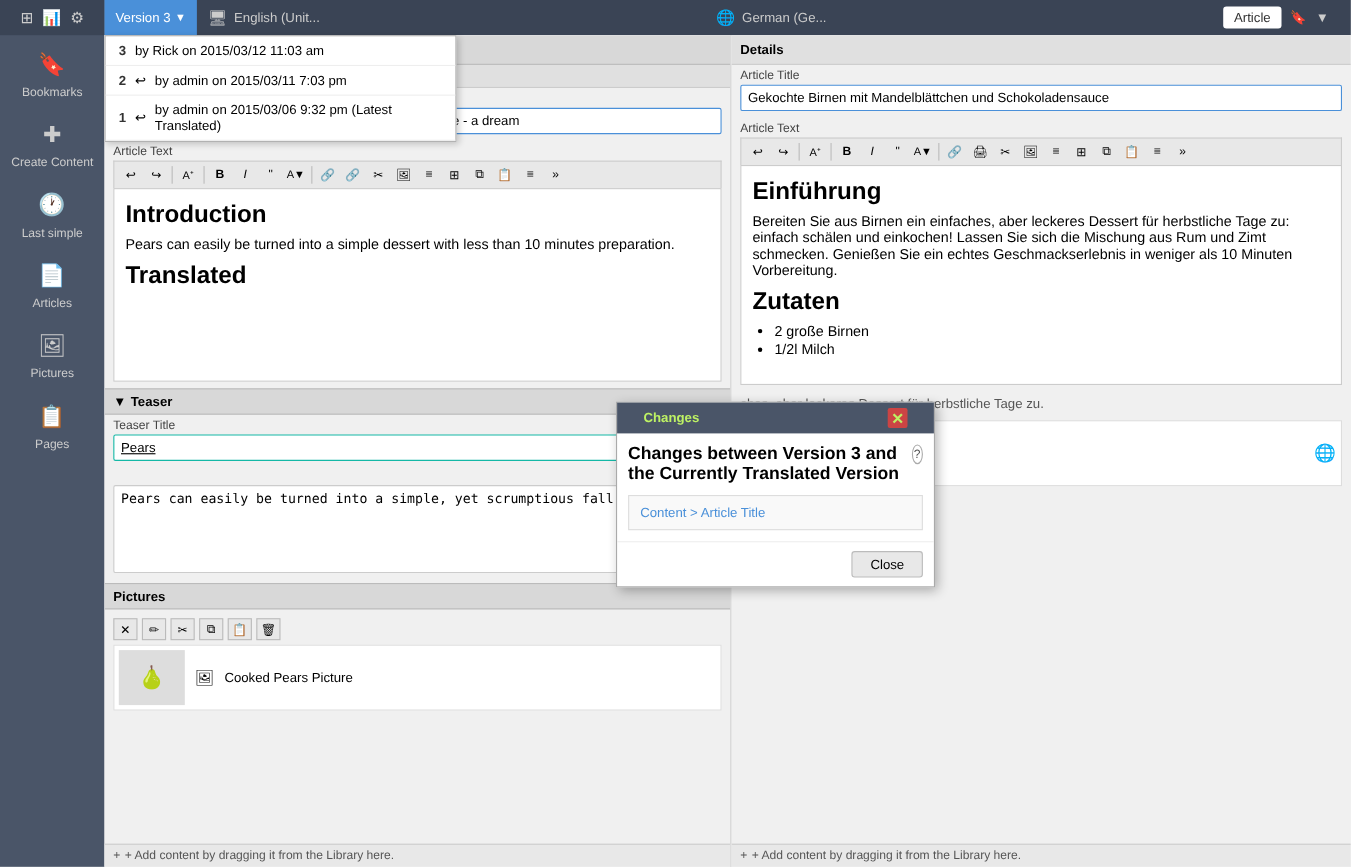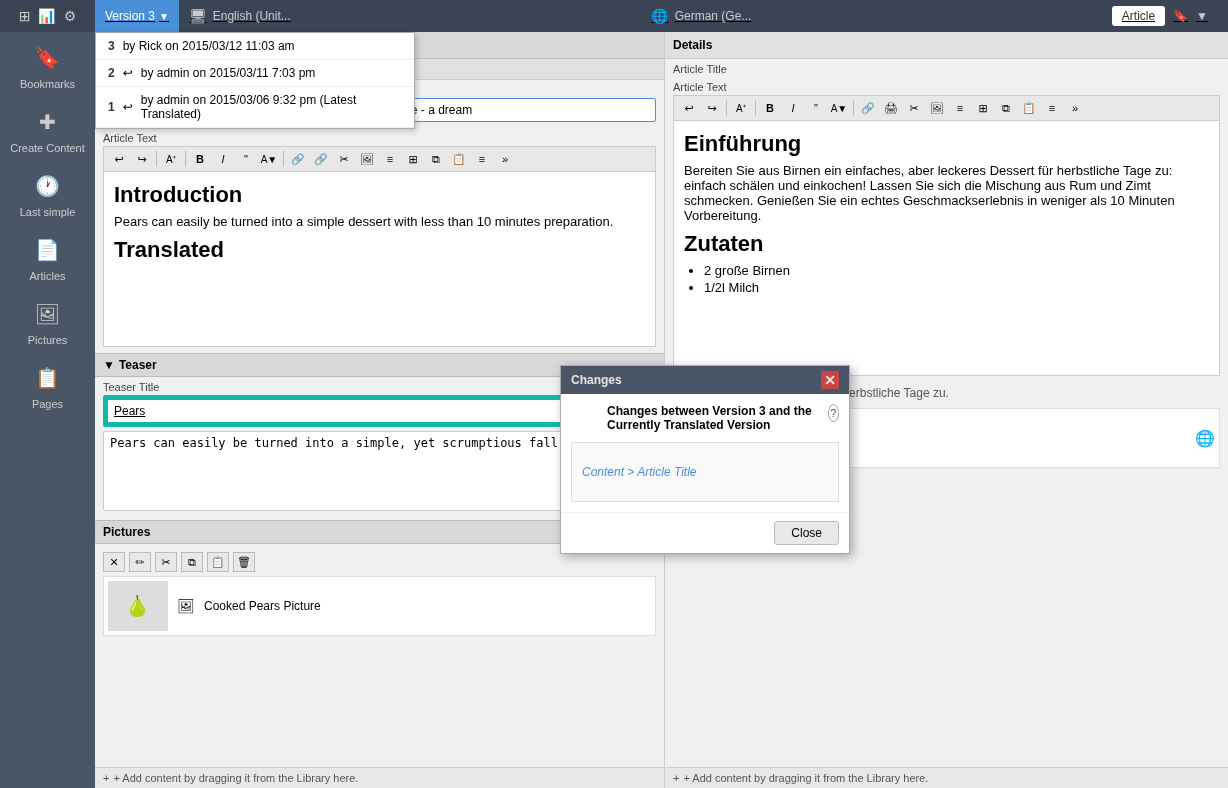--- a/index.html
+++ b/index.html
@@ -52,21 +52,20 @@
 
     
     .topbar {
       position: absolute;
       left: 95px; top: 0;
       width: 1133px; height: 32px;
       background: #3a4455;
       display: flex;
       align-items: center;
       gap: 0;
-      text-decoration: underline;
     }
     .version-btn {
       display: flex; align-items: center; gap: 4px;
       background: #4a90d9;
       color: white;
       padding: 4px 10px;
       cursor: pointer;
       height: 32px;
       font-size: 12px;
       position: relative;
@@ -317,22 +316,22 @@
       width: 290px;
       background: white;
       border: 1px solid #aaa;
       box-shadow: 3px 3px 10px rgba(0,0,0,0.3);
     }
     .modal-header {
       display: flex;
       align-items: center;
       justify-content: space-between;
       background: #4a5568;
-      color: #e5e5e5;
-      padding: 5px 10px;
+      color: #bef264;
+      padding: 5px 24px;
       font-size: 12px;
       font-weight: bold;
     }
     .modal-close {
       cursor: pointer;
       font-size: 14px;
       width: 18px; height: 18px;
       display: flex; align-items: center; justify-content: center;
       background: #cc4444;
       border-radius: 2px;
@@ -340,43 +339,41 @@
     .modal-body {
       padding: 10px;
     }
     .modal-title-row {
       display: flex;
       align-items: flex-start;
       justify-content: space-between;
       margin-bottom: 10px;
     }
     .modal-title-text {
-      font-size: 12px;
+      font-size: 16px;
       font-weight: bold;
-      margin-left: 36px;
     }
     .modal-help {
       width: 18px; height: 18px;
       border: 1px solid #aaa;
       border-radius: 50%;
       display: flex; align-items: center; justify-content: center;
       font-size: 11px;
       cursor: pointer;
       color: #555;
     }
     .changes-link {
       display: block;
-      padding: 22px 10px;
+      padding: 8px 10px;
       border: 1px solid #ddd;
       background: #f9f9f9;
       color: #4a90d9;
       font-size: 12px;
       cursor: pointer;
       text-decoration: none;
-      font-style: italic;
     }
     .modal-footer {
       display: flex;
       justify-content: flex-end;
       padding: 8px 10px;
       border-top: 1px solid #eee;
     }
     .close-btn {
       padding: 4px 16px;
       background: #e8e8e8;
@@ -386,23 +383,23 @@
       font-size: 12px;
     }
 
     
     .editor-area::-webkit-scrollbar { width: 10px; }
     .editor-area::-webkit-scrollbar-track { background: #eee; }
     .editor-area::-webkit-scrollbar-thumb { background: #bbb; }
 
     .teaser-input {
       width: calc(100% - 16px);
-      margin: 0 8px 4px 8px;
+      margin: 0 8px 22px 8px;
       padding: 4px 6px;
-      border: 5px solid #14b8a6;
+      border: 1px solid #14b8a6;
       border-radius: 2px;
       font-size: 12px;
       background: white;
       text-decoration: underline;
     }
     .teaser-textarea {
       width: calc(100% - 16px);
       margin: 0 8px 6px 8px;
       padding: 4px 6px;
       border: 1px solid #ccc;
@@ -586,20 +583,21 @@
       <span>+ Add content by dragging it from the Library here.</span>
     </div>
   </div>
 
   <div class="right-panel">
     <div class="details-header">Details</div>
 
     <div class="panel-inner">
       
       <div class="field-label">Article Title</div>
+      <input class="field-input" type="text" value="Gekochte Birnen mit Mandelblättchen und Schokoladensauce" style="">
 
       
       <div class="field-label">Article Text</div>
 
       
       <div class="rte-toolbar">
         <button class="rte-btn">↩</button>
         <button class="rte-btn">↪</button>
         <div class="rte-sep"></div>
         <button class="rte-btn" style="font-size:10px;">A⁺</button>
@@ -619,21 +617,21 @@
         <button class="rte-btn">🖼</button>
         <button class="rte-btn">≡</button>
         <button class="rte-btn">⊞</button>
         <button class="rte-btn">⧉</button>
         <button class="rte-btn">📋</button>
         <button class="rte-btn">≡</button>
         <button class="rte-btn">»</button>
       </div>
 
       
-      <div class="editor-area" style="height:256px; min-height:0; flex:none;">
+      <div class="editor-area" style="height:200px; min-height:0; flex:none;">
         <h2>Einführung</h2>
         <p>Bereiten Sie aus Birnen ein einfaches, aber leckeres Dessert für herbstliche Tage zu: einfach schälen und einkochen! Lassen Sie sich die Mischung aus Rum und Zimt schmecken. Genießen Sie ein echtes Geschmackserlebnis in weniger als 10 Minuten Vorbereitung.</p>
         <h2>Zutaten</h2>
         <ul>
           <li>2 große Birnen</li>
           <li>1/2l Milch</li>
         </ul>
       </div>
 
       

